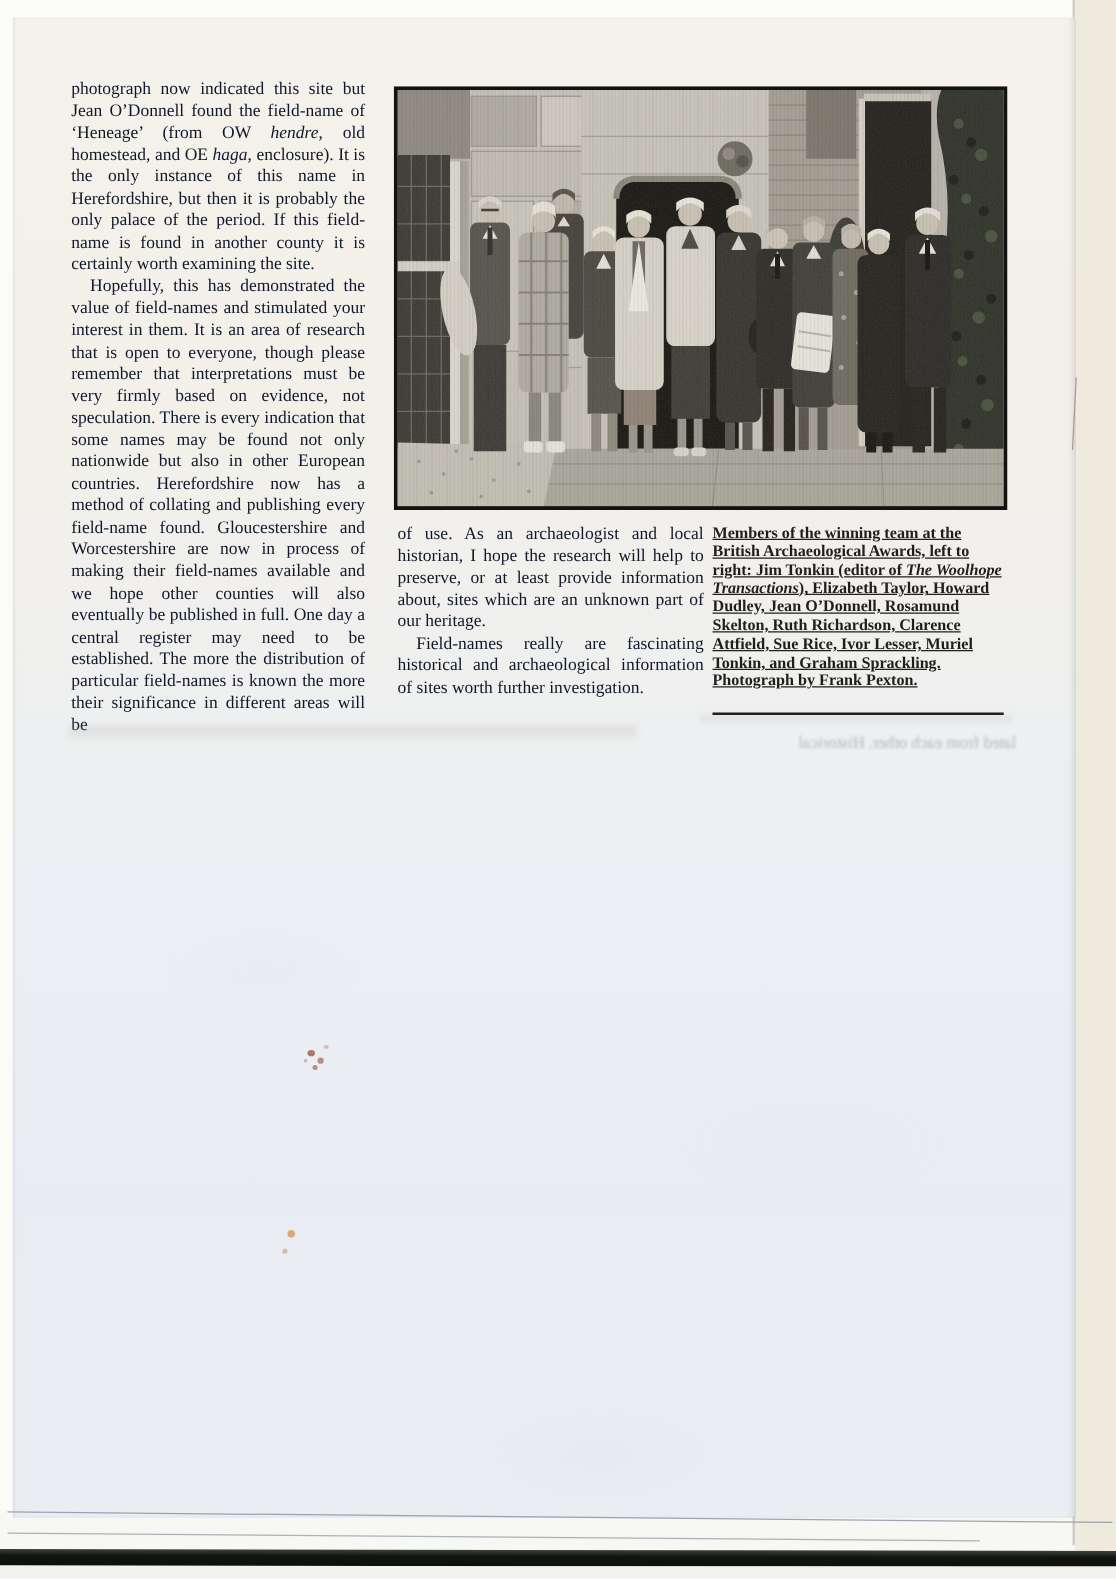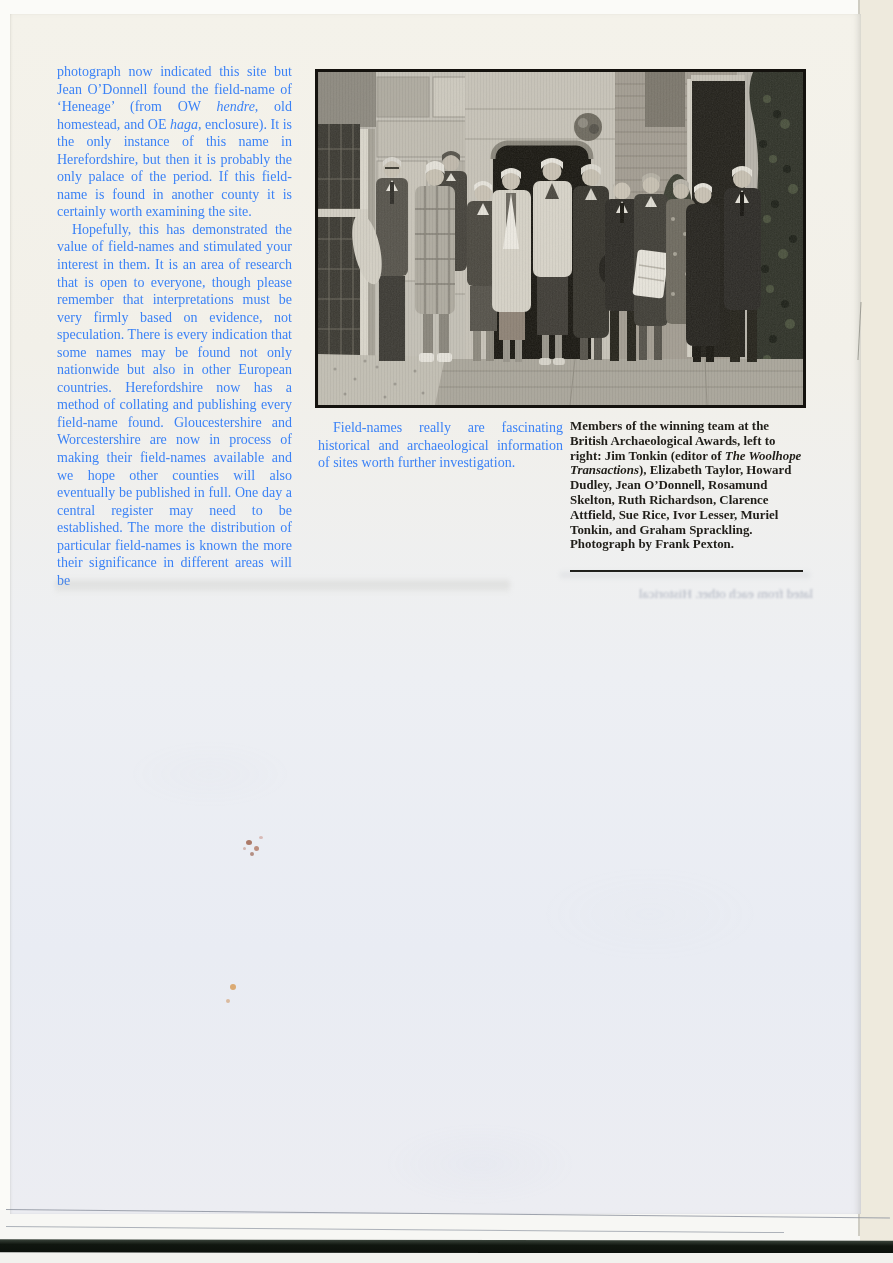--- a/index.html
+++ b/index.html
@@ -18,29 +18,30 @@
     box-shadow:inset -6px 0 8px -6px rgba(90,90,80,.35), inset 2px 0 3px -2px rgba(120,120,110,.3);
   }
   .page-texture{
     position:absolute;inset:0;pointer-events:none;opacity:.5;
     background:
       radial-gradient(140px 60px at 470px 1150px, rgba(160,175,210,.10), transparent 70%),
       radial-gradient(120px 50px at 200px 760px, rgba(170,180,205,.07), transparent 70%),
       radial-gradient(160px 70px at 640px 900px, rgba(200,205,215,.08), transparent 70%);
   }
   
-  .col{position:absolute;color:#3b82f6;text-align:justify;}
+  .col{position:absolute;color:#0f172a;text-align:justify;}
   .col p{margin:0;}
   .left-col{left:57px;top:63px;width:235px;font-size:14px;line-height:17.55px;}
   .mid-col{left:318px;top:419px;width:245px;font-size:14px;line-height:17.5px;}
   .indent{text-indent:15px;}
   .caption{
     left:570px;top:419px;width:237px;
     font-size:12.9px;line-height:14.8px;font-weight:bold;color:#201e19;
     text-align:left;
+    text-decoration:underline;
   }
   .caption-rule{position:absolute;left:570px;top:570px;width:233px;height:2px;background:#1d1b17;}
   
   .photo-wrap{position:absolute;left:315px;top:69px;width:491px;height:339px;}
   .photo-raster{
     position:absolute;inset:3px;pointer-events:none;opacity:.45;
     background:repeating-linear-gradient(90deg,rgba(20,20,18,.10) 0 1px,transparent 1px 3px);
   }
   
   .smudge-band{
@@ -350,20 +351,21 @@
         <rect x="432" y="241" width="10" height="52" fill="#232119"></rect>
       </g>
 
       <rect x="3" y="3" width="485" height="333" filter="url(#grain)" opacity="0.75"></rect>
     </g>
   </svg>
   <div class="photo-raster"></div>
 </div>
 
 <div class="col mid-col">
+  <p>of use. As an archaeologist and local historian, I hope the research will help to preserve, or at least provide information about, sites which are an unknown part of our heritage.</p>
   <p class="indent">Field-names really are fascinating historical and archaeological information of sites worth further investigation.</p>
 </div>
 
 <div class="col caption">
   <p><span>Members of the winning team at the British Archaeological Awards, left to right: Jim Tonkin (editor of </span><i>The Woolhope Transactions</i><span>), Elizabeth Taylor, Howard Dudley, Jean O’Donnell, Rosamund Skelton, Ruth Richardson, Clarence Attfield, Sue Rice, Ivor Lesser, Muriel Tonkin, and Graham Sprackling. Photograph by Frank Pexton.</span></p>
 </div>
 <div class="caption-rule"></div>
 
 <div class="smudge-band"></div>
 <div class="ghost-faint2"></div>

